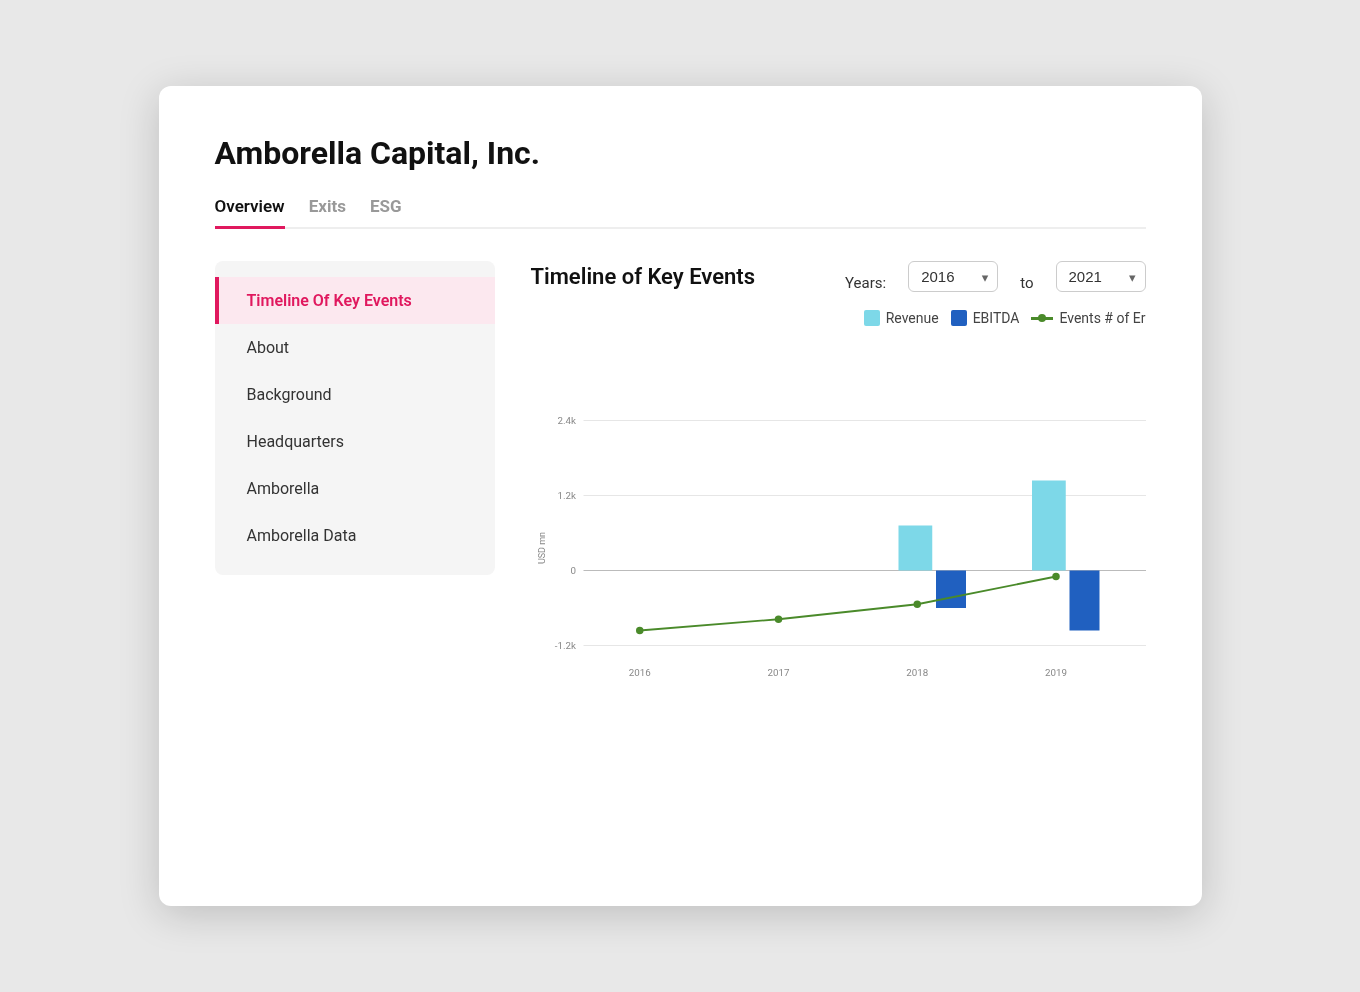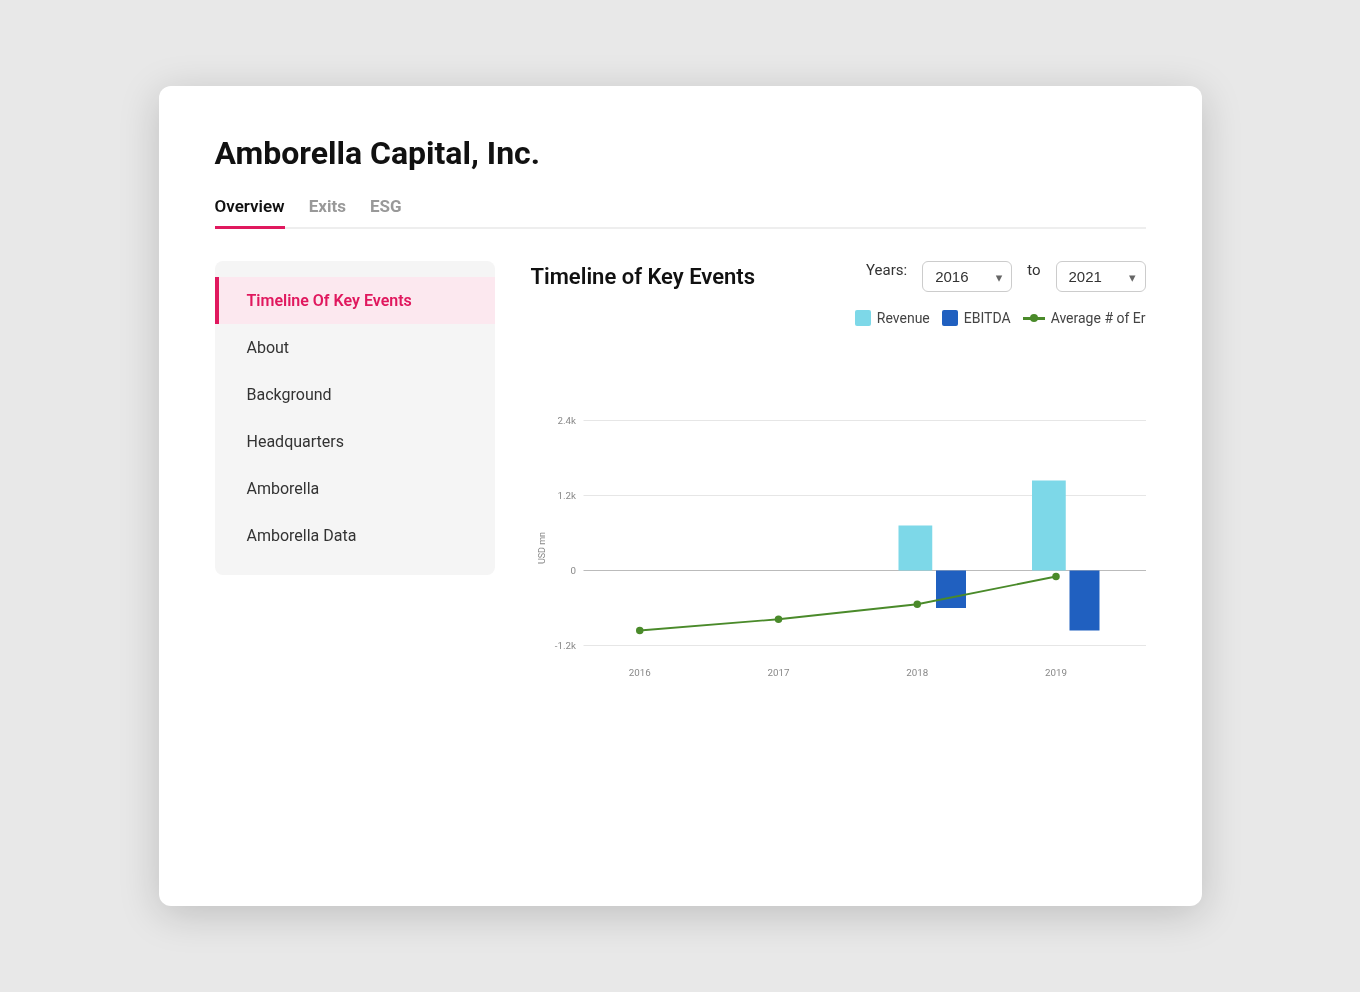--- a/index.html
+++ b/index.html
@@ -82,22 +82,22 @@
       justify-content: space-between;
       margin-bottom: 18px;
     }
     .chart-title {
       font-size: 22px;
       font-weight: 600;
       color: #111;
     }
     .years-control {
       display: flex;
-      align-items: flex-start;
-      gap: 15px;
+      align-items: flex-end;
+      gap: 22px;
       font-size: 15px;
       color: #333;
     }
     .year-select {
       border: 1.5px solid #ccc;
       border-radius: 6px;
       padding: 6px 28px 6px 12px;
       font-size: 15px;
       color: #333;
       background: #fff;
@@ -221,21 +221,21 @@
         <div class="legend-item">
           <div class="legend-box" style="background:#7dd8e8;"></div>
           <span>Revenue</span>
         </div>
         <div class="legend-item">
           <div class="legend-box" style="background:#2060c0;"></div>
           <span>EBITDA</span>
         </div>
         <div class="legend-item">
           <div class="legend-line"></div>
-          <span>Average # of Er</span>
+          <span>Events # of Er</span>
         </div>
       </div>
 
       <div class="chart-area">
         <svg class="chart-svg" viewBox="0 0 820 400">
 
           <text x="18" y="200" font-size="12" fill="#888" transform="rotate(-90,18,200)" text-anchor="middle">USD mn</text>
 
           <line x1="70" y1="30" x2="820" y2="30" stroke="#ddd" stroke-width="1"></line>
           <text x="60" y="34" text-anchor="end" font-size="13" fill="#888">2.4k</text>

